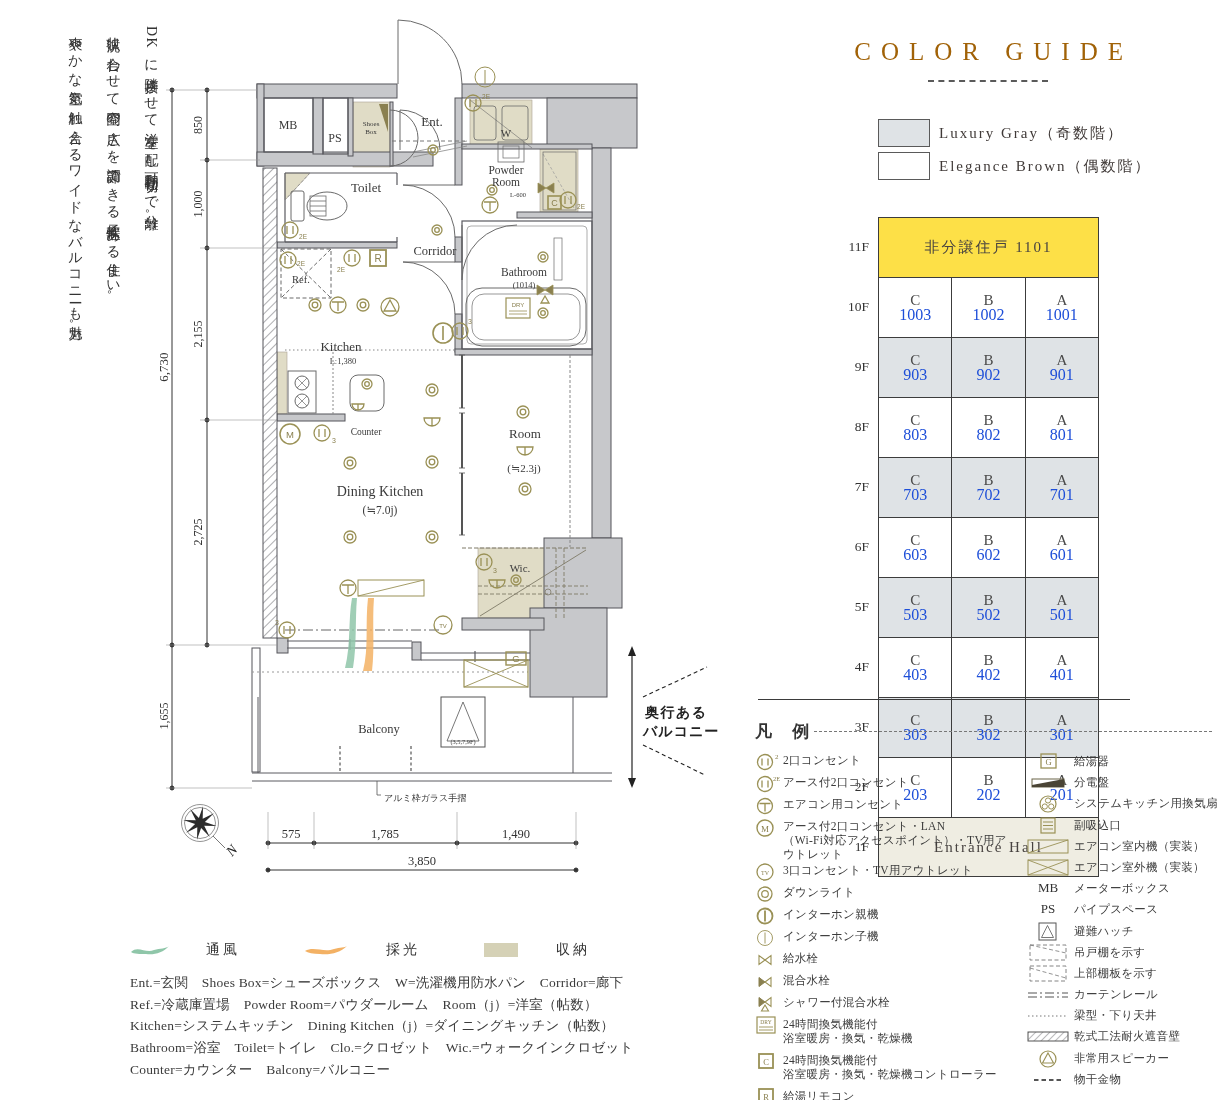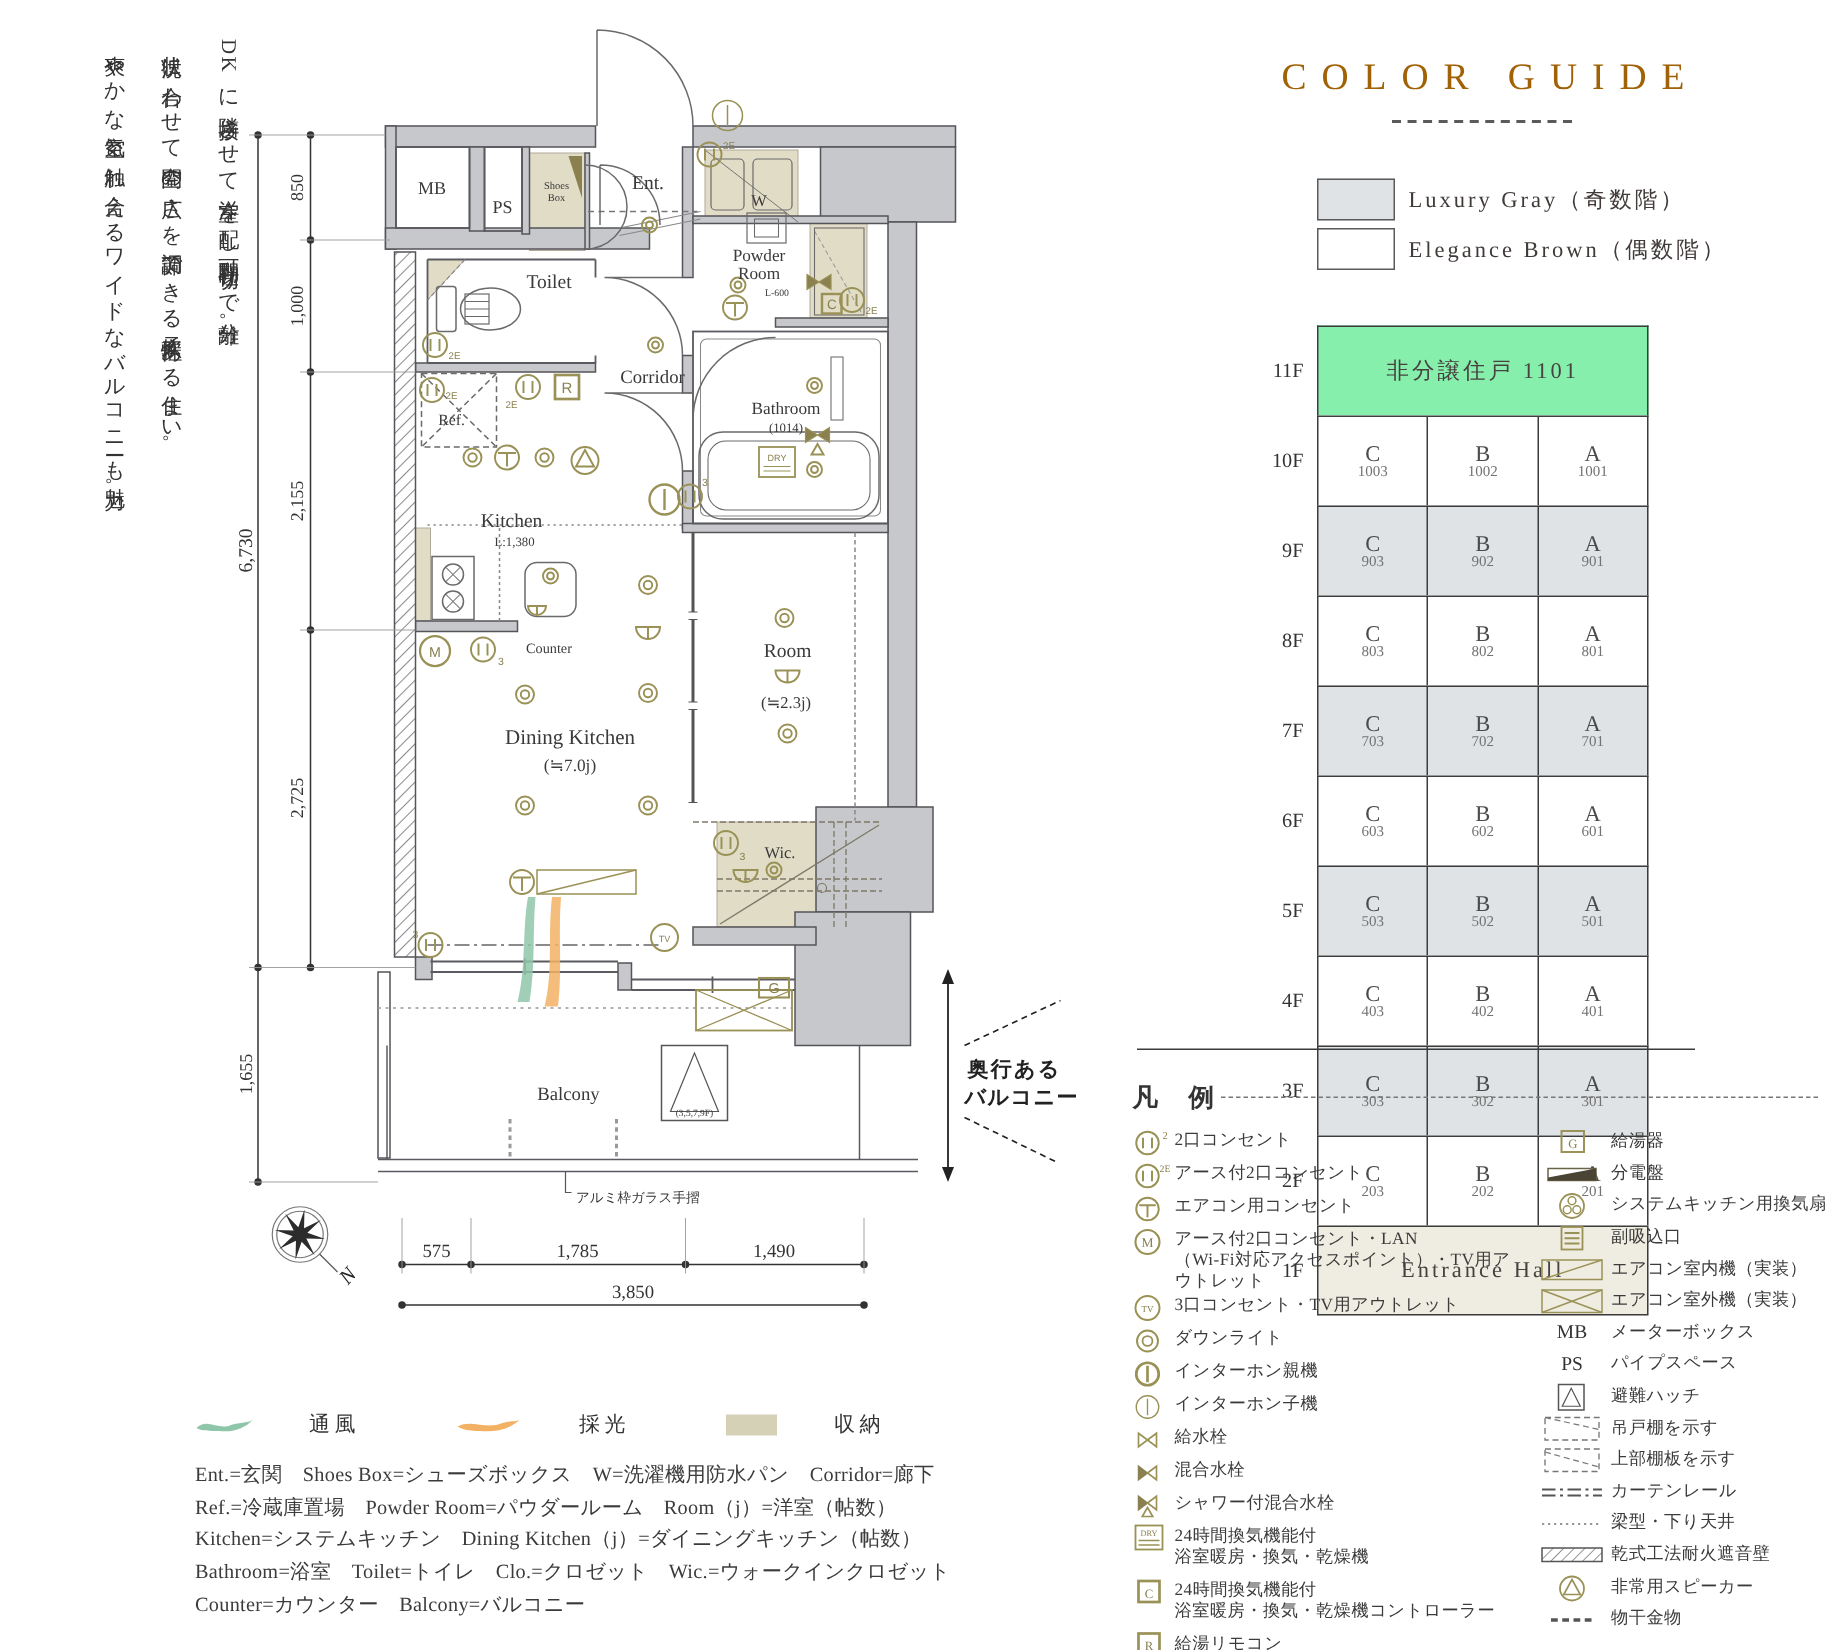--- a/index.html
+++ b/index.html
@@ -23,21 +23,21 @@
   .ftable{position:absolute;left:835px;top:217px;}
   .ft-row{display:flex;align-items:stretch;height:60px;}
   .ft-floor{width:34px;text-align:right;padding-right:9px;font-size:13.5px;color:#333;
             display:flex;align-items:center;justify-content:flex-end;flex:none;}
   .ft-cells{display:flex;width:219px;border-left:1.5px solid #3c3c3c;border-right:1.5px solid #3c3c3c;flex:none;}
   .ft-row .ft-cells{border-top:1.5px solid #3c3c3c;}
   .ft-row:last-child .ft-cells{border-bottom:1.5px solid #3c3c3c;}
   .ft-cell{flex:1;border-right:1px solid #3c3c3c;display:flex;flex-direction:column;align-items:center;justify-content:center;line-height:1;}
   .ft-cell:last-child{border-right:none;}
   .ft-cell .t{font-size:15px;color:#4b4b4b;}
-  .ft-cell .n{font-size:10px;color:#737373;margin-top:-1px;}
+  .ft-cell .n{font-size:16px;color:#1d4ed8;margin-top:-1px;}
   .ft-span{flex:1;display:flex;align-items:center;justify-content:center;font-size:15px;letter-spacing:2px;color:#474240;}
   .underrule{position:absolute;left:758px;top:699px;width:372px;border-top:1.5px solid #3b3b3b;}
 
   
   .hanrei-title{position:absolute;left:755px;top:720px;font-size:17px;letter-spacing:8px;color:#333;font-weight:bold;}
   .hanrei-dash{position:absolute;left:814px;top:731px;width:398px;border-top:1.5px dashed #777;}
   .lg-col{position:absolute;display:flex;flex-direction:column;}
   .lg-left{left:753px;top:751px;width:260px;}
   .lg-right{left:1022px;top:752px;width:200px;}
   .lg-row{display:flex;align-items:flex-start;}
@@ -423,21 +423,21 @@
     <div class="swatch-label">Luxury Gray（奇数階）</div>
   </div>
   <div class="swatch-row" style="top:152px;">
     <div class="swatch" style="background:#ffffff;"></div>
     <div class="swatch-label">Elegance Brown（偶数階）</div>
   </div>
 
   <div class="ftable">
     <div class="ft-row">
       <div class="ft-floor">11F</div>
-      <div class="ft-cells" style="background:#86efac;">
+      <div class="ft-cells" style="background:#fde047;">
           <div class="ft-span">非分譲住戸 1101</div>
         </div>
     </div>
     <div class="ft-row">
       <div class="ft-floor">10F</div>
       <div class="ft-cells" style="background:#fff;">
         <div class="ft-cell">
             <span class="t">C</span>
             <span class="n">1003</span>
           </div>

